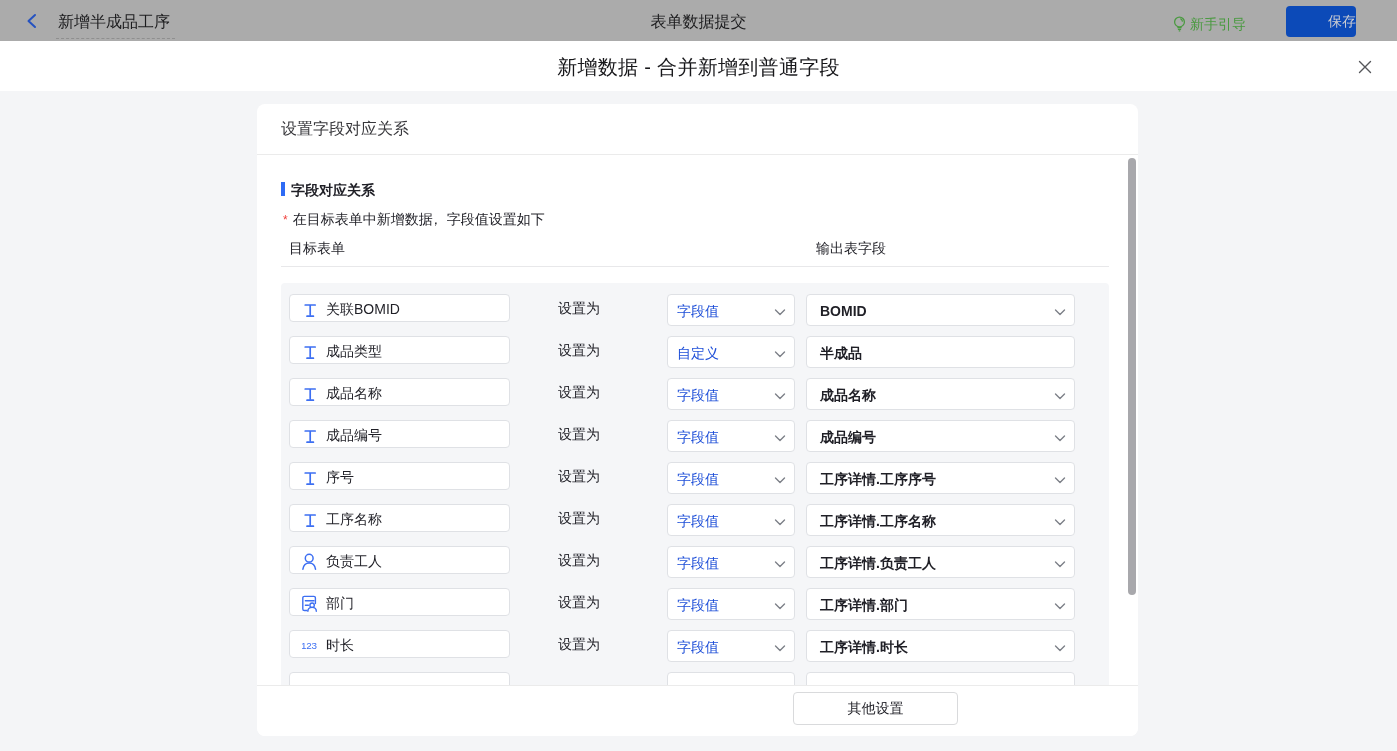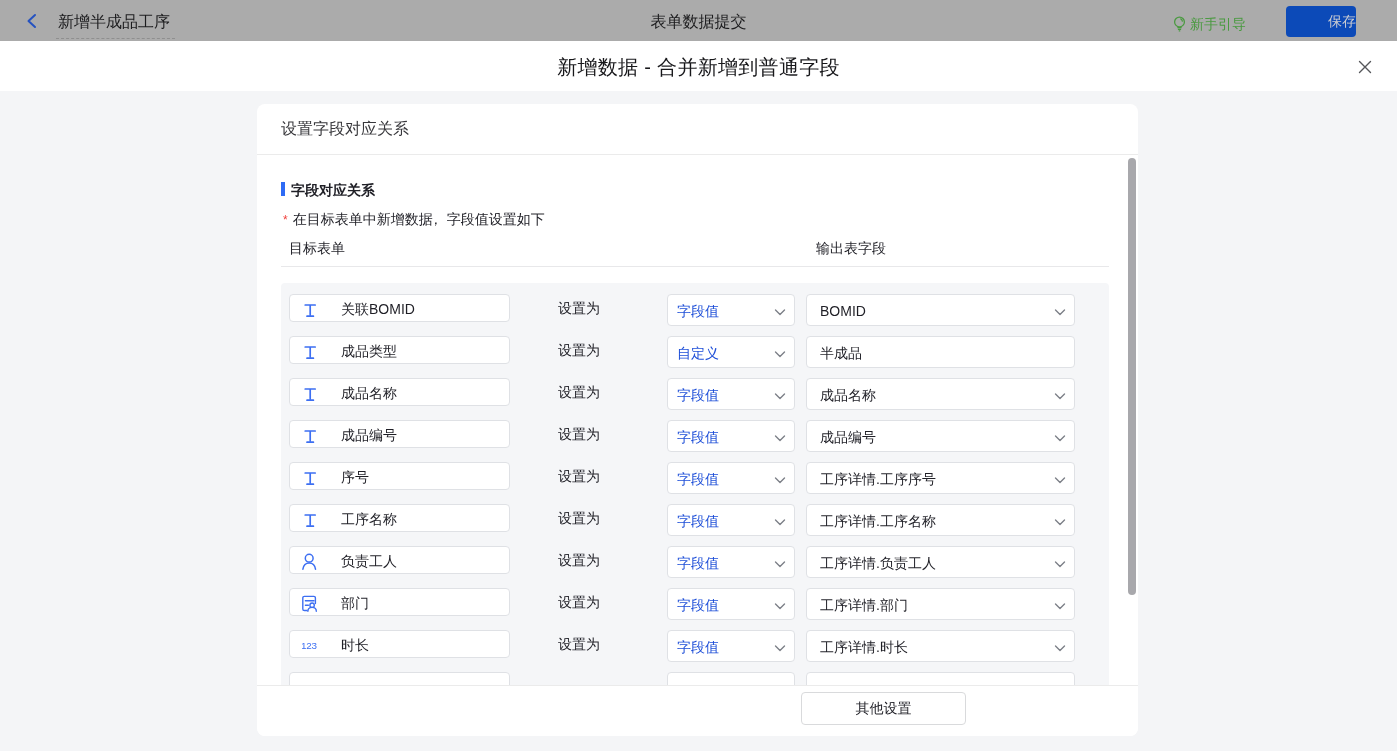--- a/index.html
+++ b/index.html
@@ -31,34 +31,34 @@
 #redline { left:26px; top:107px; font-size:14px; color:#1f1f26; }
 #redline .star { color:#f0403c; margin-right:5px; font-size:12px; }
 #ch1 { left:32px; top:136px; font-size:14px; color:#1f1f26; }
 #ch2 { left:559px; top:136px; font-size:14px; color:#1f1f26; }
 #headline { left:24px; top:162px; width:828px; border-top:1px solid #e8e8ea; }
 #rowsbox { left:24px; top:179px; width:828px; height:402px; background:#f5f6f8; border-radius:4px 4px 0 0; }
 
 
 .lbox { left:32px; width:221px; height:28px; background:#fff; border:1px solid #dfe1e5; border-radius:4px; }
 .lbox .ic { position:absolute; left:12px; top:5px; width:18px; height:18px; }
-.lbox .lt { position:absolute; left:36px; top:6px; font-size:14px; color:#1f1f26; white-space:nowrap;margin-left:15px; }
+.lbox .lt { position:absolute; left:36px; top:6px; font-size:14px; color:#1f1f26; white-space:nowrap; }
 .szw { left:301px; width:44px; font-size:14px; color:#1f1f26; }
 .mbox { left:410px; width:128px; height:32px; background:#fff; border:1px solid #dfe1e5; border-radius:4px; }
 .mbox .lt { position:absolute; left:9px; top:8px; font-size:14px; color:#1d4ed8; }
-.rbox { left:549px; width:269px; height:32px; background:#fff; border:1px solid #dfe1e5; border-radius:4px; }
+.rbox { left:549px; width:269px; height:32px; background:#fff; border:1px solid #dfe1e5; border-radius:4px;font-weight:bold; }
 .rbox .lt { position:absolute; left:13px; top:8px; font-size:14px; color:#1f1f26; white-space:nowrap; }
 .chev { position:absolute; right:8px; top:10.5px; }
 
 
 #cardfoot { left:0; top:581px; width:881px; height:51px; background:#fff; border-top:1px solid #ebebeb; }
 .fbtn { top:588px; height:33px; border:1px solid #d9dadc; border-radius:4px; background:#fff; font-size:14px; color:#1f1f26; text-align:center; line-height:31px; }
 #fb1 { left:185px; width:164px; }
 #fb2 { left:359px; width:164px; background:#2a63f4; border-color:#2a63f4; color:#fff; }
-#fb3 { left:536px; width:165px;margin-left:8px; }
+#fb3 { left:536px; width:165px; }
 
 #scrollthumb { left:871px; top:54px; width:8px; height:437px; background:#a8a8ac; border-radius:4px; }
 </style>
 </head>
 <body>
   <div id="topbar" class="abs"></div>
   <svg id="backarrow" class="abs" width="16" height="16" viewBox="0 0 16 16">
     <path d="M11 2 L4.5 8 L11 14" fill="none" stroke="#2552c0" stroke-width="2" stroke-linecap="round" stroke-linejoin="round"></path>
   </svg>
   <div id="tbtitle" class="abs">新增半成品工序</div>

